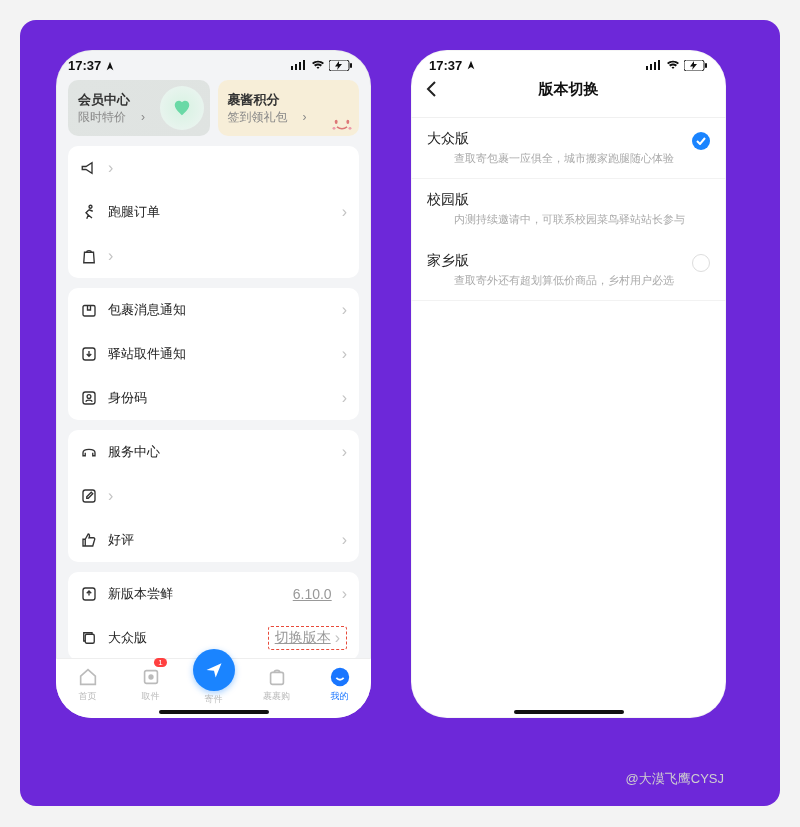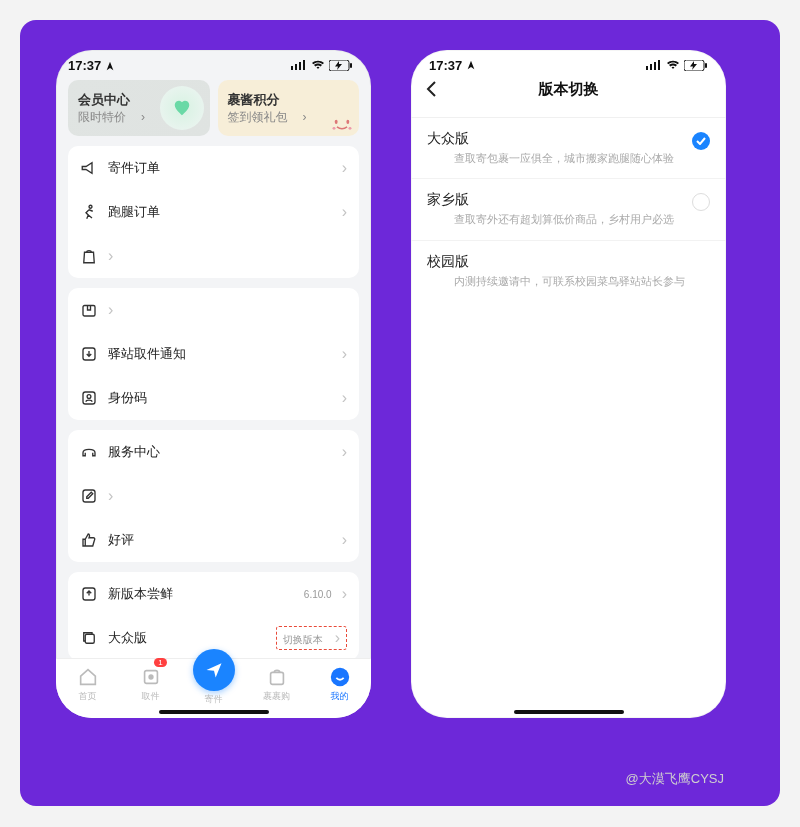--- a/index.html
+++ b/index.html
@@ -86,27 +86,27 @@
   .row {
     display:flex;
     align-items:center;
     height:44px;
     padding:0 12px;
     gap:10px;
   }
   .row + .row { border-top: none; }
   .ricon { width:18px; height:18px; display:flex; align-items:center; justify-content:center; color:#333;}
   .rlabel { flex:1; font-size:13px; color:#222; }
-  .rvalue { font-size:10px; color:#999; }
+  .rvalue { font-size:14px; color:#999;text-decoration:underline; }
   .chev { color:#c4c4c4; }
   .highlight-box {
     border:1.5px dashed #e84a3a;
     border-radius:3px;
     padding:2px 6px;
-    display:flex; align-items:flex-end; gap:12px;
+    display:flex; align-items:flex-end; gap:4px;
   }
 
   
   .tabbar {
     height:60px;
     background:#fff;
     border-top:1px solid #eee;
     display:flex;
     align-items:center;
     justify-content:space-around;
@@ -231,21 +231,20 @@
 
     <div class="scroll">
 
       <div class="group">
         <div class="row">
           <span class="ricon">
               <svg width="18" height="18" viewBox="0 0 24 24" fill="none" stroke="#333" stroke-width="1.8">
                 <path d="M3 10 L3 14 L8 14 L16 19 L16 5 L8 10 Z"></path>
               </svg>
             </span>
-          <span class="rlabel">寄件订单</span>
           <span class="chev">›</span>
         </div>
         <div class="row">
           <span class="ricon">
               <svg width="18" height="18" viewBox="0 0 24 24" fill="none" stroke="#333" stroke-width="1.8">
                 <circle cx="14" cy="5" r="2"></circle>
                 <path d="M12 9 L8 13 L11 16 L9 21 M12 9 L17 11 M11 16 L16 20"></path>
               </svg>
             </span>
           <span class="rlabel">跑腿订单</span>
@@ -263,20 +262,21 @@
       </div>
 
       <div class="group">
         <div class="row">
           <span class="ricon">
               <svg width="18" height="18" viewBox="0 0 24 24" fill="none" stroke="#333" stroke-width="1.8">
                 <rect x="4" y="6" width="16" height="14" rx="2"></rect>
                 <path d="M10 6 L10 12 L14 12 L14 6"></path>
               </svg>
             </span>
+          <span class="rlabel">包裹消息通知</span>
           <span class="chev">›</span>
         </div>
         <div class="row">
           <span class="ricon">
               <svg width="18" height="18" viewBox="0 0 24 24" fill="none" stroke="#333" stroke-width="1.8">
                 <rect x="4" y="4" width="16" height="16" rx="3"></rect>
                 <path d="M12 8 L12 14 M9 12 L12 15 L15 12"></path>
               </svg>
             </span>
           <span class="rlabel">驿站取件通知</span>
@@ -449,32 +449,32 @@
         <div class="optxt">
           <div class="optitle">大众版</div>
           <div class="opsub">查取寄包裹一应俱全，城市搬家跑腿随心体验</div>
         </div>
         <div class="radio checked">
           <svg width="10" height="8" viewBox="0 0 10 8">
               <path d="M1 4 L4 7 L9 1" stroke="#fff" stroke-width="2" fill="none"></path>
             </svg>
         </div>
       </div>
+      <div class="option" style="border-bottom:none">
+        <div class="optxt">
+          <div class="optitle">校园版</div>
+          <div class="opsub">内测持续邀请中，可联系校园菜鸟驿站站长参与</div>
+        </div>
+      </div>
       <div class="option">
         <div class="optxt">
           <div class="optitle">家乡版</div>
           <div class="opsub">查取寄外还有超划算低价商品，乡村用户必选</div>
         </div>
         <div class="radio unchecked"></div>
       </div>
-      <div class="option" style="border-bottom:none">
-        <div class="optxt">
-          <div class="optitle">校园版</div>
-          <div class="opsub">内测持续邀请中，可联系校园菜鸟驿站站长参与</div>
-        </div>
-      </div>
     </div>
 
     <div class="home-ind"></div>
   </div>
 
   <div class="watermark">@大漠飞鹰CYSJ</div>
 </div>
 
 </body></html>

